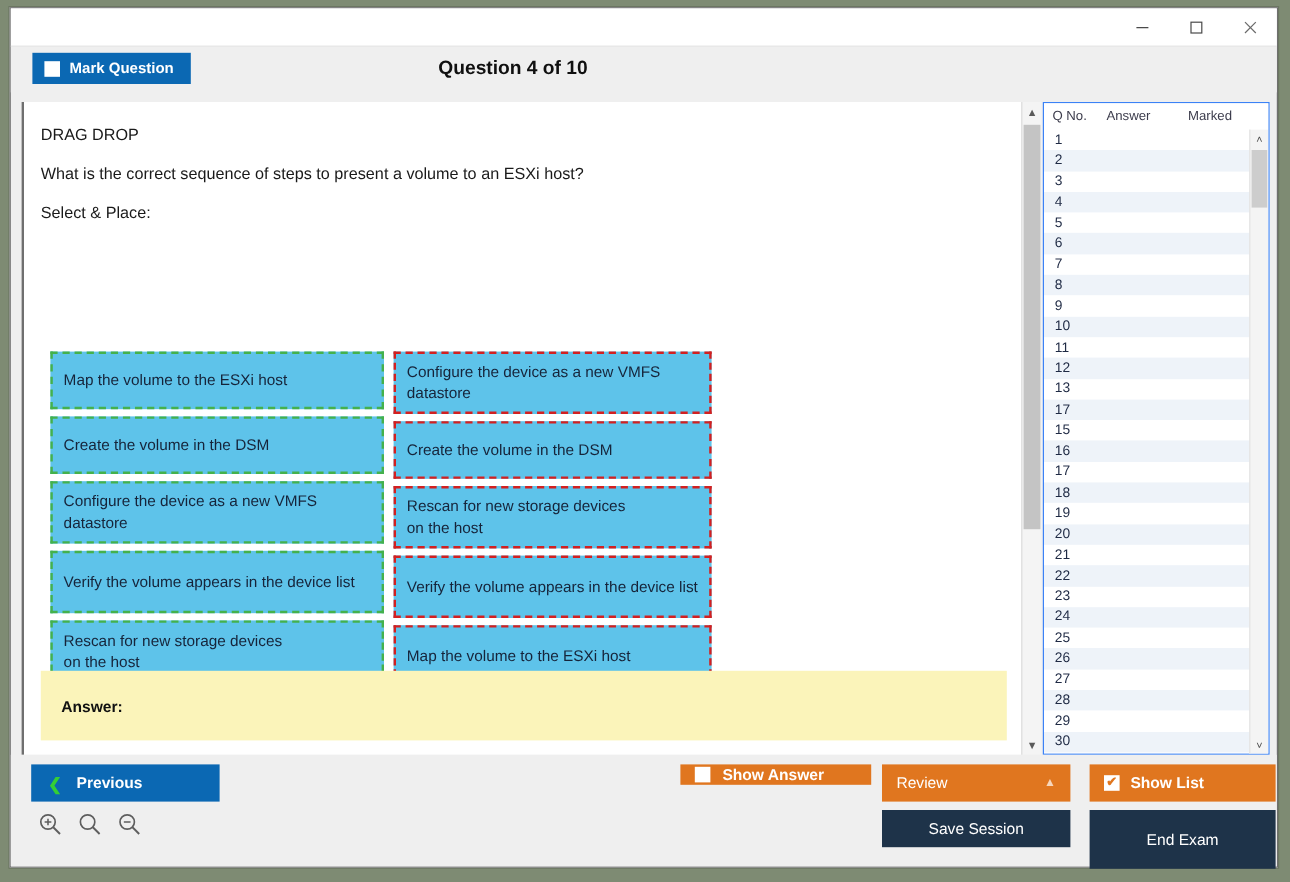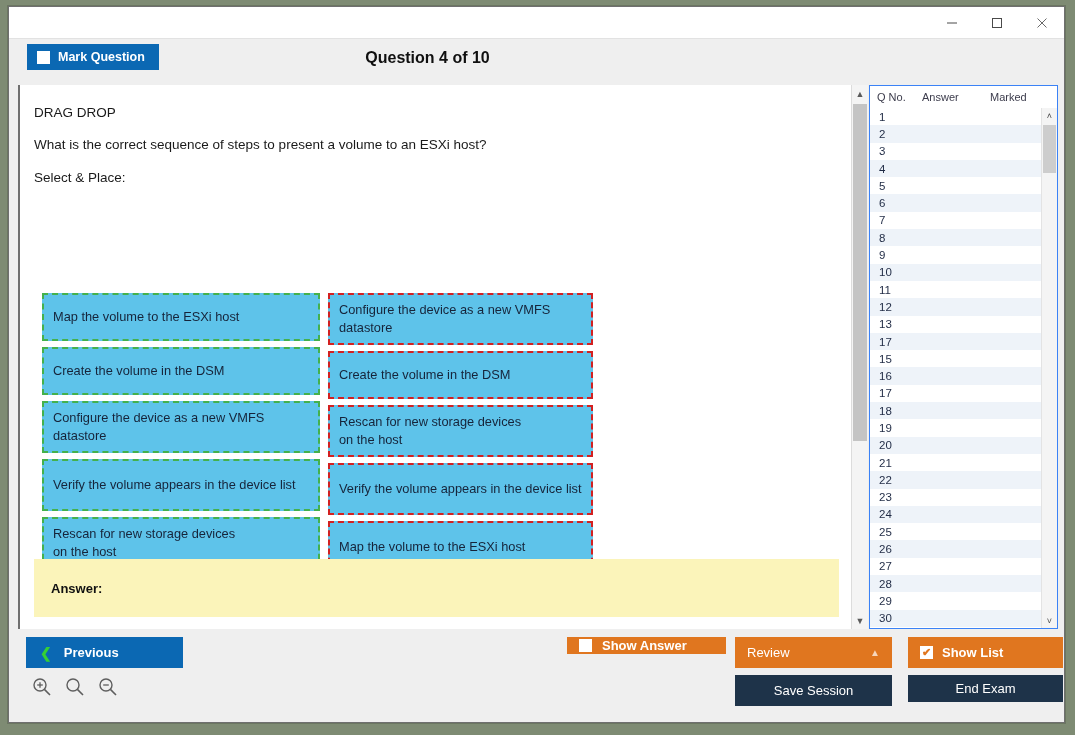--- a/index.html
+++ b/index.html
@@ -188,21 +188,21 @@
   #btn-show-answer .cbx{width:13px;height:13px;background:#fff;display:block;}
   #btn-review{left:726px;top:8px;width:157px;height:31px;padding-left:12px;padding-right:12px;justify-content:space-between;font-weight:normal;}
   #btn-review .rv-chev{font-size:10px;color:#f7d6bb;}
   #btn-show-list{left:899px;top:8px;width:155px;height:31px;gap:9px;padding-left:12px;}
   #btn-show-list .cbxc{
     width:13px;height:13px;background:#fff;display:flex;
     align-items:center;justify-content:center;
     color:#e0761f;font-size:11px;line-height:1;font-weight:bold;
   }
   #btn-save-session{left:726px;top:46px;width:157px;height:31px;justify-content:center;font-weight:normal;}
-  #btn-end-exam{left:899px;top:46px;width:155px;height:27px;justify-content:center;font-weight:normal;}
+  #btn-end-exam{left:899px;top:46px;width:155px;height:49px;justify-content:center;font-weight:normal;}
   
   #zoom-row{position:absolute;left:22px;top:47px;display:flex;gap:11px;align-items:center;}
   .zicon{width:22px;height:22px;cursor:pointer;color:#5e5e5e;}
 </style>
 </head>
 <body>
 
 <div id="window">
 
   <div id="titlebar">

